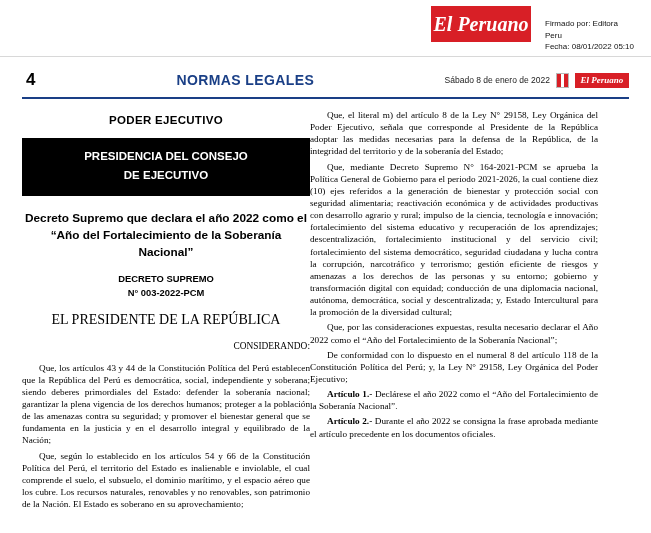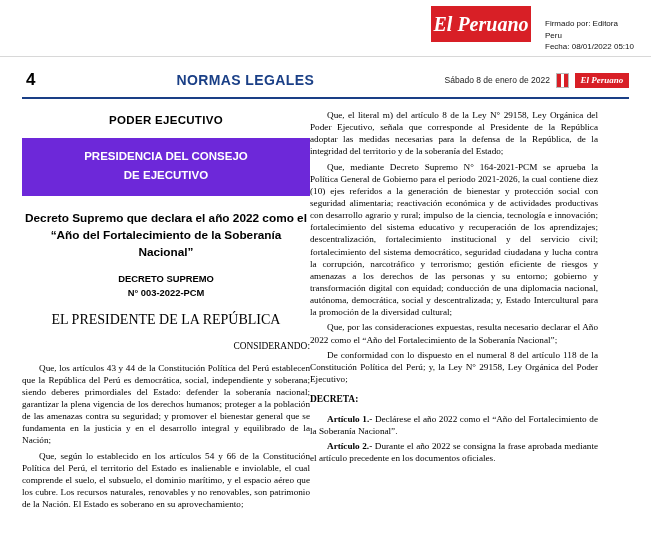--- a/index.html
+++ b/index.html
@@ -144,21 +144,21 @@
   .section-head {
     text-align: center;
     font-family: "Liberation Sans", sans-serif;
     font-weight: bold;
     font-size: 11.5px;
     letter-spacing: 0.3px;
     margin: 4px 0 10px 0;
   }
 
   .banner {
-    background: #6d28d9;
+    background: #000000;
     color: #ffffff;
     font-family: "Liberation Sans", sans-serif;
     font-weight: bold;
     font-size: 11.5px;
     text-align: center;
     padding: 9px 6px 11px 6px;
     line-height: 1.65;
     margin-bottom: 14px;
   }
 
@@ -250,21 +250,20 @@
       <p>Que, los artículos 43 y 44 de la Constitución Política del Perú establecen que la República del Perú es democrática, social, independiente y soberana; siendo deberes primordiales del Estado: defender la soberanía nacional; garantizar la plena vigencia de los derechos humanos; proteger a la población de las amenazas contra su seguridad; y promover el bienestar general que se fundamenta en la justicia y en el desarrollo integral y equilibrado de la Nación;</p>
       <p>Que, según lo establecido en los artículos 54 y 66 de la Constitución Política del Perú, el territorio del Estado es inalienable e inviolable, el cual comprende el suelo, el subsuelo, el dominio marítimo, y el espacio aéreo que los cubre. Los recursos naturales, renovables y no renovables, son patrimonio de la Nación. El Estado es soberano en su aprovechamiento;</p>
     </div>
 
     <div class="col">
       <p>Que, el literal m) del artículo 8 de la Ley N° 29158, Ley Orgánica del Poder Ejecutivo, señala que corresponde al Presidente de la República adoptar las medidas necesarias para la defensa de la República, de la integridad del territorio y de la soberanía del Estado;</p>
       <p>Que, mediante Decreto Supremo N° 164-2021-PCM se aprueba la Política General de Gobierno para el periodo 2021-2026, la cual contiene diez (10) ejes referidos a la generación de bienestar y protección social con seguridad alimentaria; reactivación económica y de actividades productivas con desarrollo agrario y rural; impulso de la ciencia, tecnología e innovación; fortalecimiento del sistema educativo y recuperación de los aprendizajes; descentralización, fortalecimiento institucional y del servicio civil; fortalecimiento del sistema democrático, seguridad ciudadana y lucha contra la corrupción, narcotráfico y terrorismo; gestión eficiente de riesgos y amenazas a los derechos de las personas y su entorno; gobierno y transformación digital con equidad; conducción de una diplomacia nacional, autónoma, democrática, social y descentralizada; y, Estado Intercultural para la promoción de la diversidad cultural;</p>
       <p>Que, por las consideraciones expuestas, resulta necesario declarar el Año 2022 como el “Año del Fortalecimiento de la Soberanía Nacional”;</p>
       <p>De conformidad con lo dispuesto en el numeral 8 del artículo 118 de la Constitución Política del Perú; y, la Ley N° 29158, Ley Orgánica del Poder Ejecutivo;</p>
 
-      <div class="decreta">DECRETA:</div>
 
       <p>
         <span class="b">Artículo 1.-</span><span> Declárese el año 2022 como el “Año del Fortalecimiento de la Soberanía Nacional”.</span>
       </p>
       <p>
         <span class="b">Artículo 2.-</span><span> Durante el año 2022 se consigna la frase aprobada mediante el artículo precedente en los documentos oficiales.</span>
       </p>
     </div>
 
   </div>

